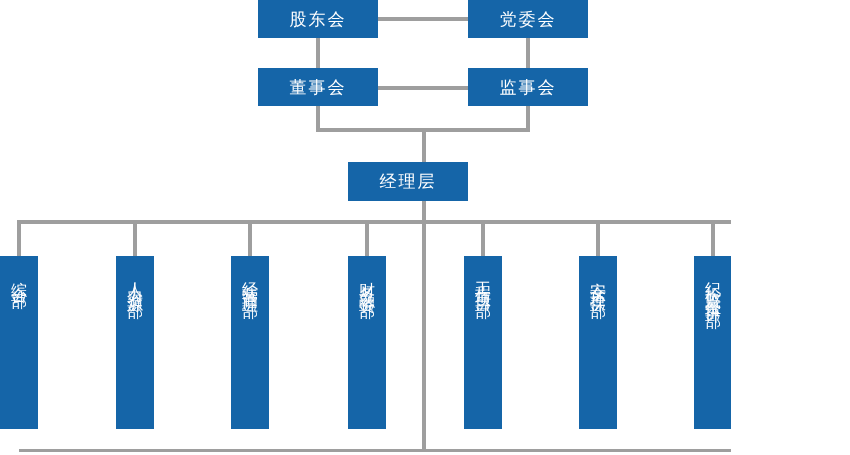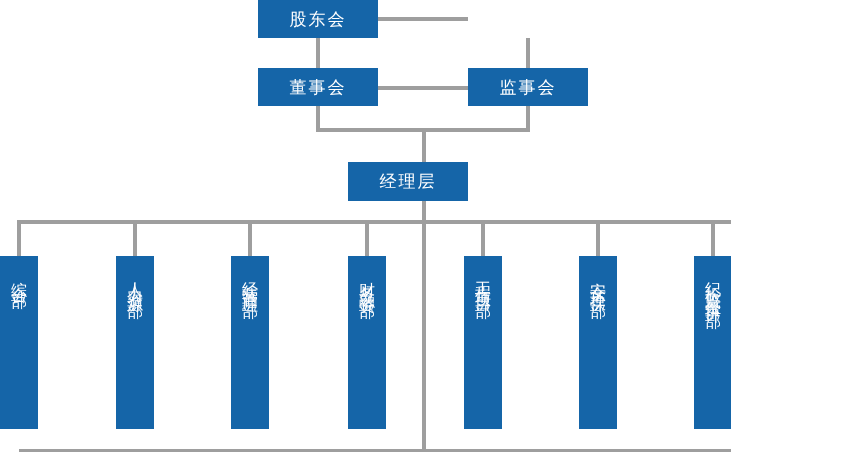--- a/index.html
+++ b/index.html
@@ -45,20 +45,21 @@
   <div class="line" style="left:248px; top:220px; width:4px; height:36px;"></div>
   <div class="line" style="left:365px; top:220px; width:4px; height:36px;"></div>
   <div class="line" style="left:481px; top:220px; width:4px; height:36px;"></div>
   <div class="line" style="left:596px; top:220px; width:4px; height:36px;"></div>
   <div class="line" style="left:711px; top:220px; width:4px; height:36px;"></div>
   <div class="line" style="left:828px; top:220px; width:4px; height:36px;"></div>
 
   <div class="line" style="left:19px; top:449px; width:831px; height:3px;"></div>
 
   <div class="node node-sm" style="left:258px; top:0;">股东会</div>
+  <div class="node node-sm" style="left:468px; top:0;">党委会</div>
   <div class="node node-sm" style="left:258px; top:68px;">董事会</div>
   <div class="node node-sm" style="left:468px; top:68px;">监事会</div>
   <div class="node" style="left:348px; top:162px; width:120px; height:39px;">经理层</div>
 
   <div class="vnode" style="left:0;">
     <span>综合部</span>
   </div>
   <div class="vnode" style="left:116px;">
     <span>人力资源部</span>
   </div>

